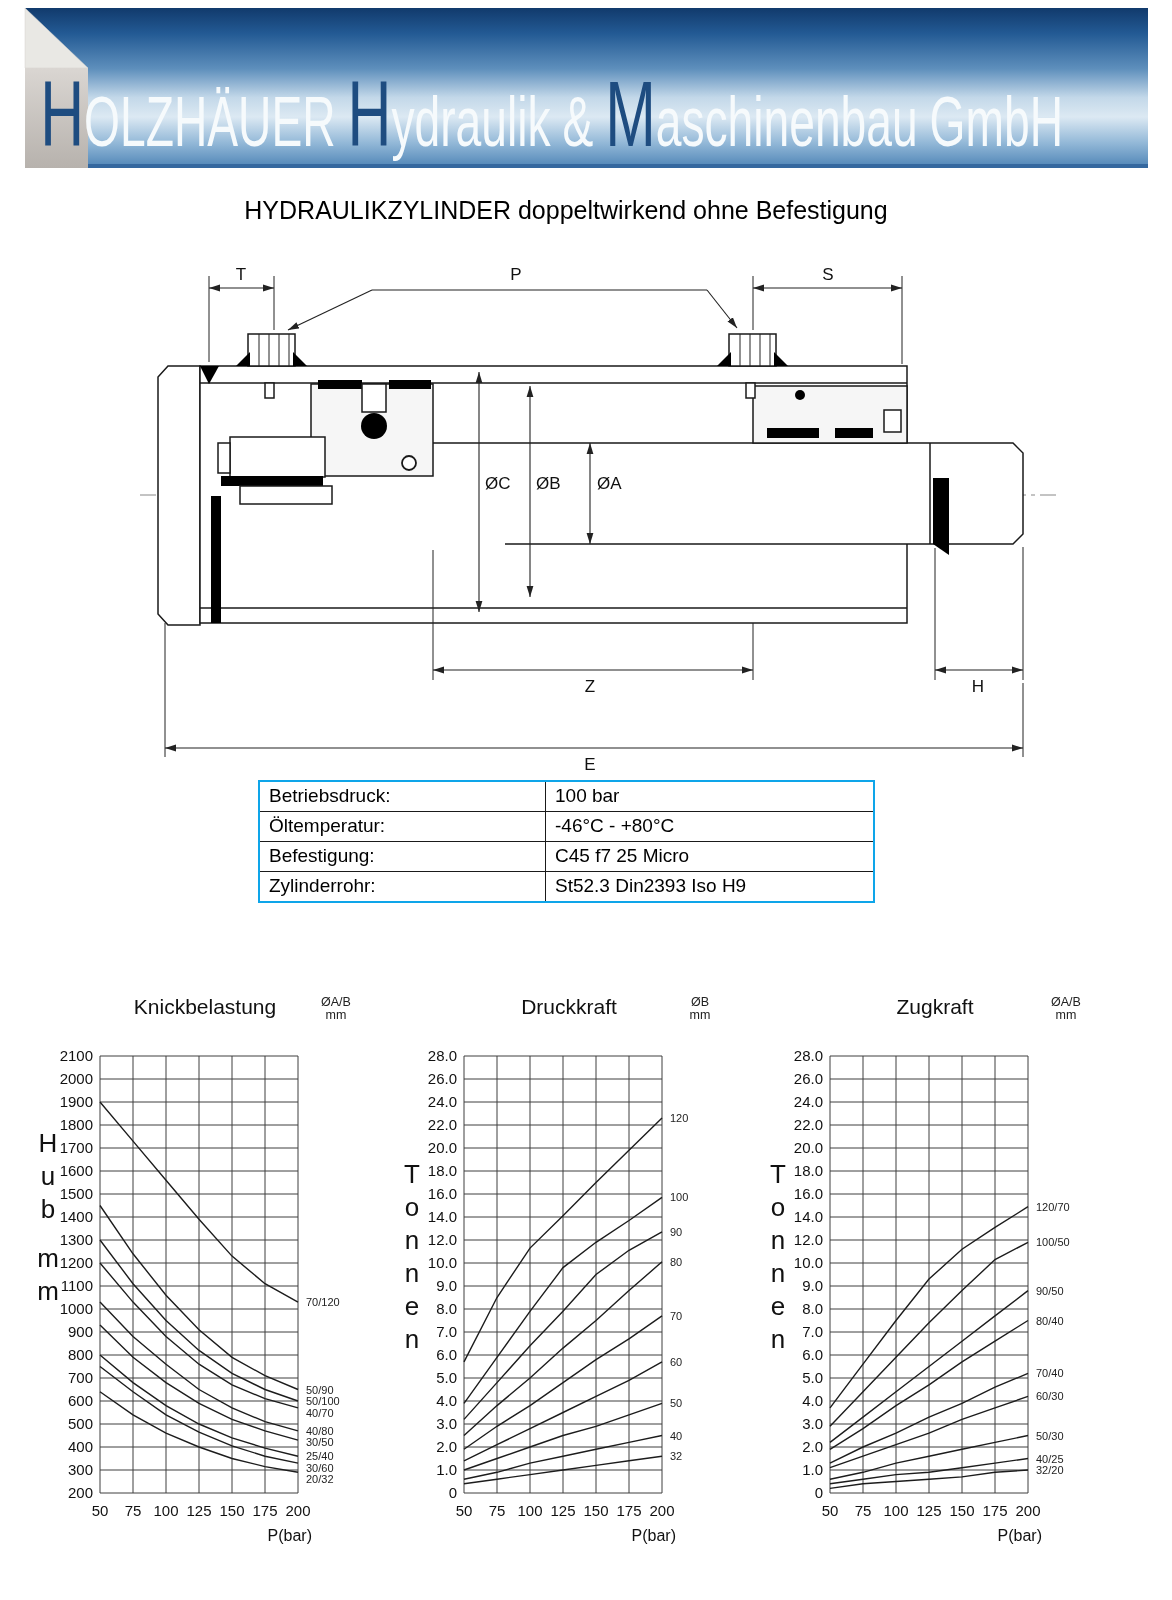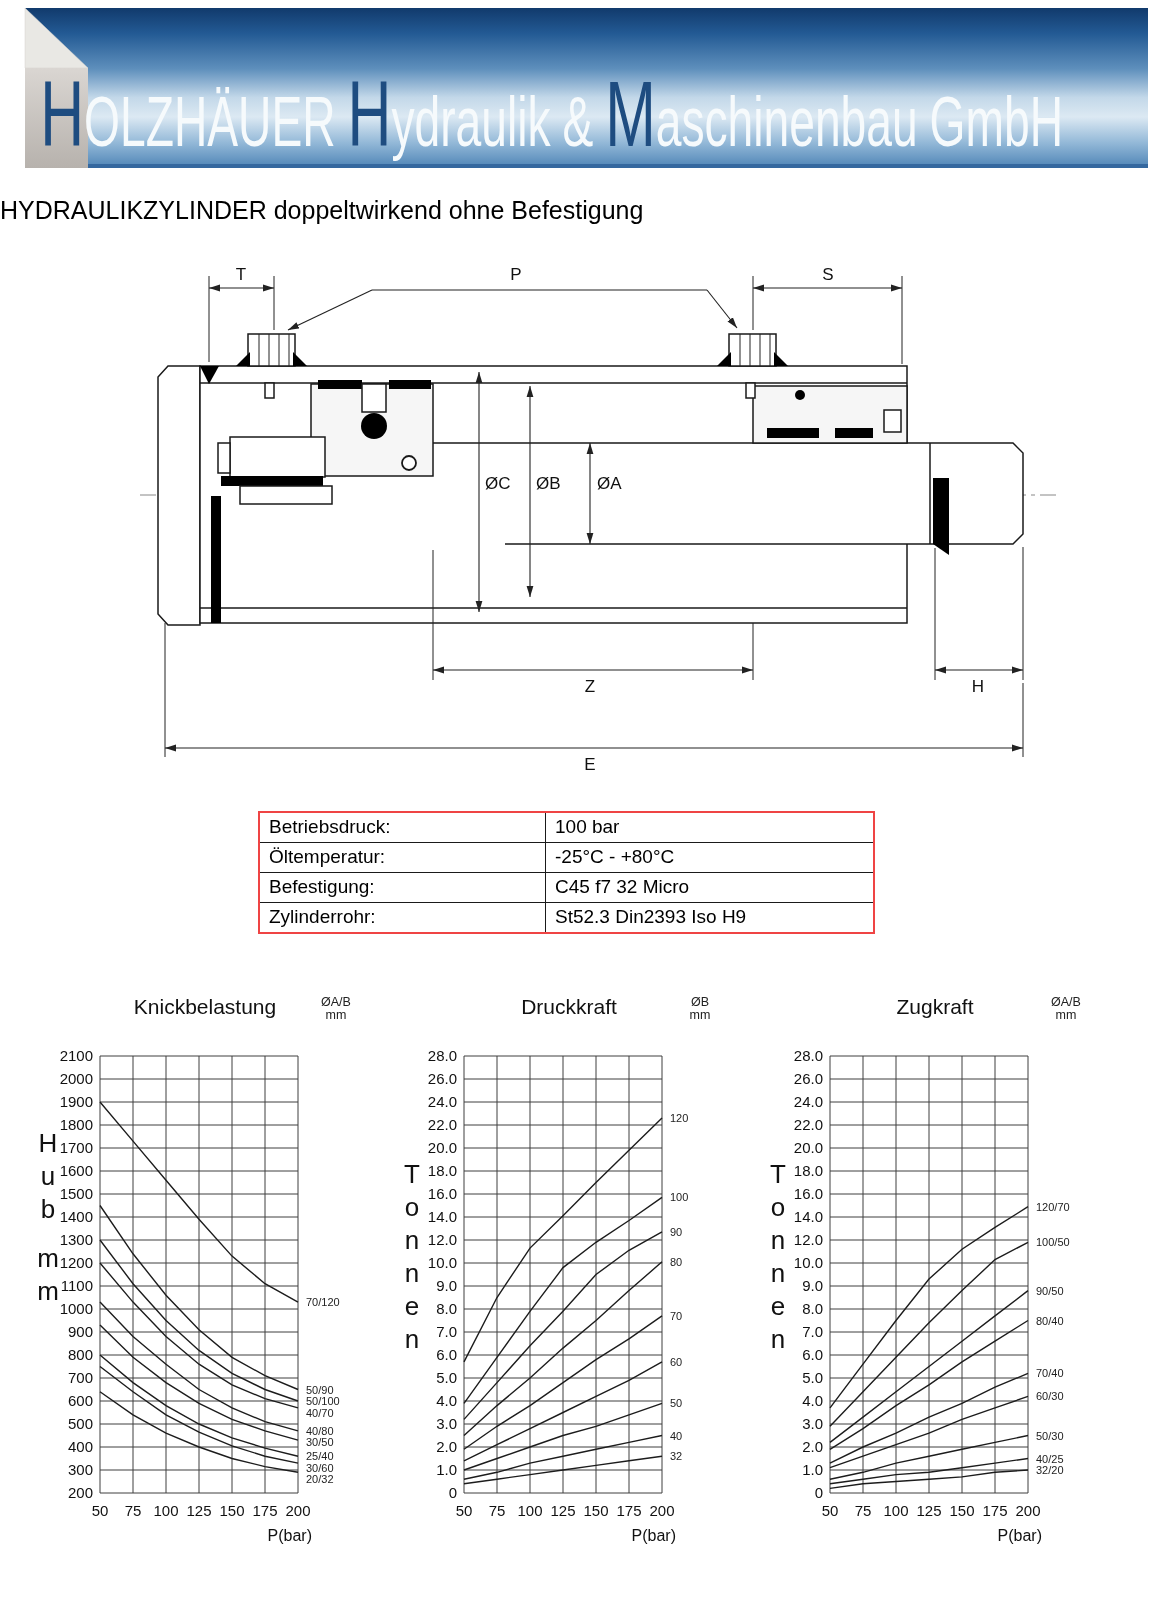--- a/index.html
+++ b/index.html
@@ -1,23 +1,23 @@
 <!DOCTYPE html>
 <html><head>
 <meta charset="utf-8">
 <style>
   html,body{margin:0;padding:0;background:#fff;}
   .page{position:relative;width:1172px;height:1600px;background:#ffffff;
         font-family:"Liberation Sans",sans-serif;overflow:hidden;text-decoration:underline;}
   .banner-svg{position:absolute;left:0;top:0;}
-  .page-title{position:absolute;top:196px;left:0;width:1132px;
+  .page-title{position:absolute;top:196px;left:0;width:1132px;text-align:center;
               font-size:25px;color:#000;}
   .drawing{position:absolute;left:0;top:240px;}
-  .spec-table{position:absolute;left:258px;top:811px;border-collapse:collapse;
-              border:2px solid #ef4444;}
+  .spec-table{position:absolute;left:258px;top:780px;border-collapse:collapse;
+              border:2px solid #0ea5e9;}
   .spec-table td{border:1.5px solid #1a1a1a;font-size:19px;color:#000;
                  padding:1px 8px 2px 9px;height:26px;vertical-align:middle;}
   .spec-table td.lbl{width:268px;}
   .spec-table td.val{width:310px;}
   .chart{position:absolute;top:988px;width:355px;height:575px;}
   .chart.c1{left:28px;} .chart.c2{left:392px;} .chart.c3{left:758px;}
   .dwg-line{stroke:#1a1a1a;stroke-width:1.5;fill:none;}
   .dwg-thin{stroke:#222;stroke-width:1;fill:none;}
   .dwg-dim{stroke:#222;stroke-width:1.1;fill:none;}
   .dwg-fillw{fill:#ffffff;stroke:#1a1a1a;stroke-width:1.5;}
@@ -157,25 +157,25 @@
   </svg>
 
   <table class="spec-table">
     <tbody>
       <tr>
         <td class="lbl">Betriebsdruck:</td>
         <td class="val">100 bar</td>
       </tr>
       <tr>
         <td class="lbl">Öltemperatur:</td>
-        <td class="val">-25°C - +80°C</td>
+        <td class="val">-46°C - +80°C</td>
       </tr>
       <tr>
         <td class="lbl">Befestigung:</td>
-        <td class="val">C45 f7 32 Micro</td>
+        <td class="val">C45 f7 25 Micro</td>
       </tr>
       <tr>
         <td class="lbl">Zylinderrohr:</td>
         <td class="val">St52.3 Din2393 Iso H9</td>
       </tr>
     </tbody>
   </table>
 
   <svg class="chart c1" viewBox="0 0 355 575">
       <line x1="72" y1="505" x2="270" y2="505" stroke="#3f3f3f" stroke-width="1"></line>

